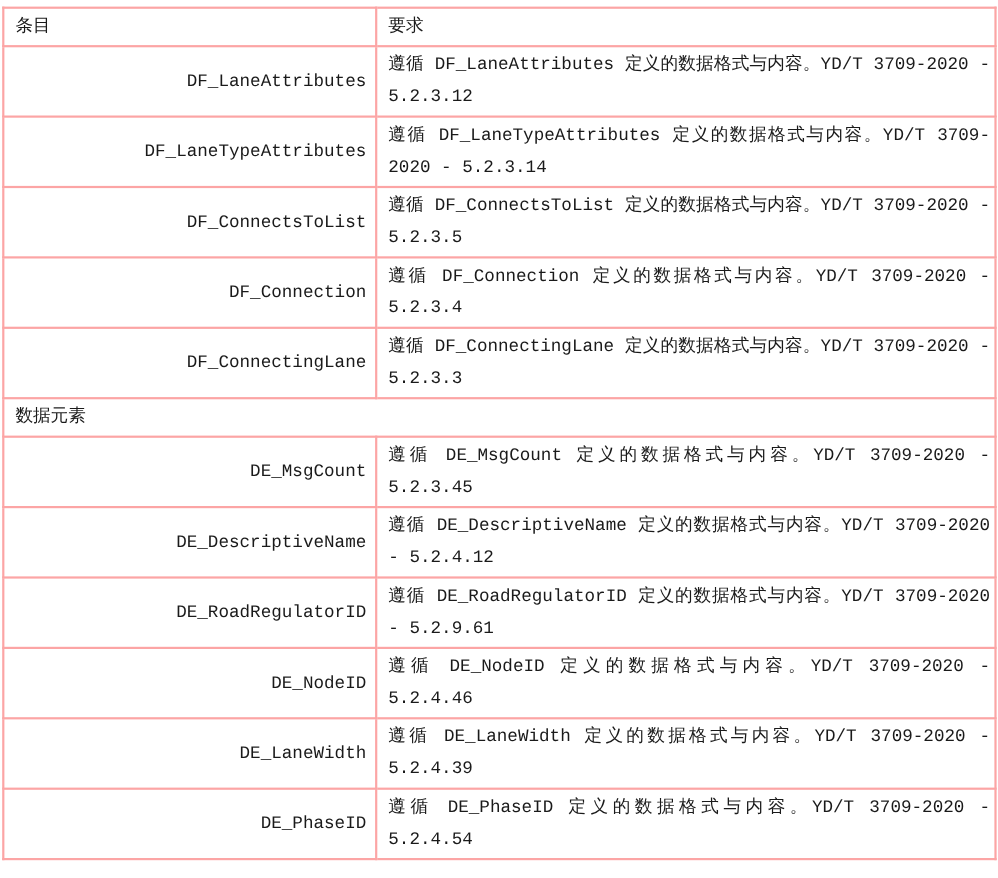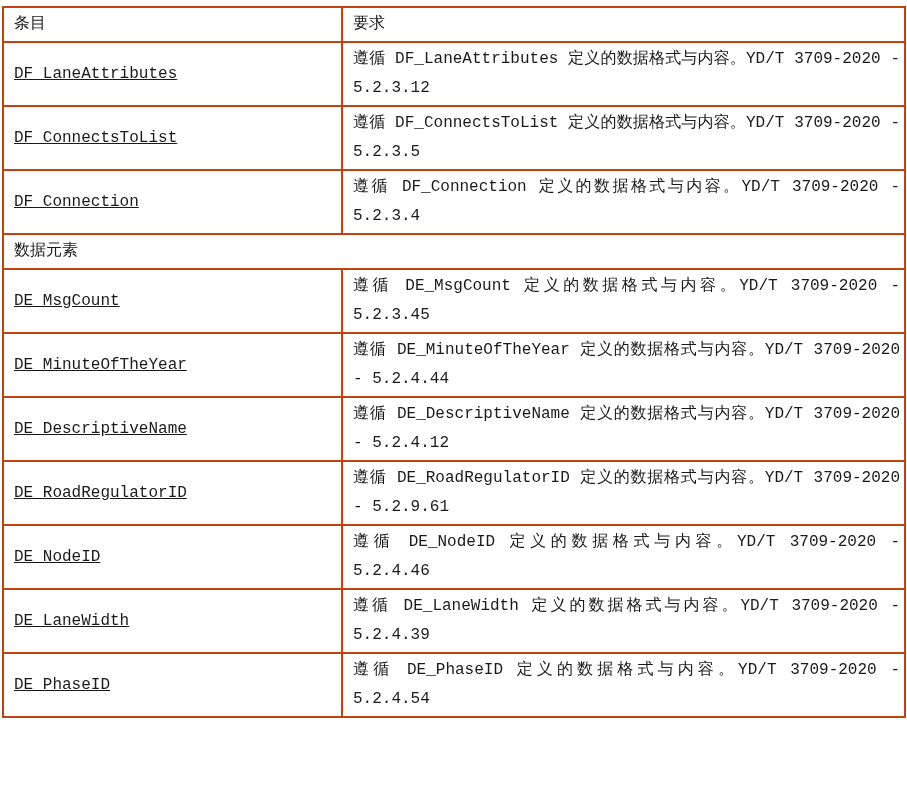--- a/index.html
+++ b/index.html
@@ -24,40 +24,39 @@
   }
   table.spec-table {
     width: 902px;
     table-layout: fixed;
     border-collapse: collapse;
     background: #ffffff;
   }
   .spec-table col.col-item { width: 339px; }
   .spec-table col.col-req  { width: 563px; }
   .spec-table th, .spec-table td {
-    border: 2px solid #c2410c;
+    border: 2px solid #fca5a5;
     font-size: 16px;
     line-height: 29px;
     font-weight: normal;
     box-sizing: border-box;
     overflow: hidden;
   }
   .spec-table thead th {
     height: 30px;
     text-align: left;
     vertical-align: top;
     padding: 2px 10px 2px 10px;
   }
   .spec-table tbody tr { height: 58px; }
   .spec-table tbody tr.row-section { height: 30px; }
   .spec-table td.item-cell {
     vertical-align: middle;
-    text-align: left;
+    text-align: right;
     padding: 2px 8px 2px 10px;
-    text-decoration: underline;
   }
   .spec-table td.requirement-cell {
     vertical-align: middle;
     text-align: justify;
     text-justify: inter-character;
     padding: 2px 4px 2px 10px;
   }
   .spec-table td.section-cell {
     vertical-align: middle;
     text-align: left;
@@ -79,37 +78,41 @@
         <th>条目</th>
         <th>要求</th>
       </tr>
     </thead>
     <tbody>
       <tr>
         <td class="item-cell">DF_LaneAttributes</td>
         <td class="requirement-cell">遵循 DF_LaneAttributes 定义的数据格式与内容。YD/T 3709-2020 - 5.2.3.12</td>
       </tr>
       <tr>
+        <td class="item-cell">DF_LaneTypeAttributes</td>
+        <td class="requirement-cell">遵循 DF_LaneTypeAttributes 定义的数据格式与内容。YD/T 3709-2020 - 5.2.3.14</td>
+      </tr>
+      <tr>
         <td class="item-cell">DF_ConnectsToList</td>
         <td class="requirement-cell">遵循 DF_ConnectsToList 定义的数据格式与内容。YD/T 3709-2020 - 5.2.3.5</td>
       </tr>
       <tr>
         <td class="item-cell">DF_Connection</td>
         <td class="requirement-cell">遵循 DF_Connection 定义的数据格式与内容。YD/T 3709-2020 - 5.2.3.4</td>
       </tr>
+      <tr>
+        <td class="item-cell">DF_ConnectingLane</td>
+        <td class="requirement-cell">遵循 DF_ConnectingLane 定义的数据格式与内容。YD/T 3709-2020 - 5.2.3.3</td>
+      </tr>
       <tr class="row-section">
         <td class="section-cell" colspan="2">数据元素</td>
       </tr>
       <tr>
         <td class="item-cell">DE_MsgCount</td>
         <td class="requirement-cell">遵循 DE_MsgCount 定义的数据格式与内容。YD/T 3709-2020 - 5.2.3.45</td>
-      </tr>
-      <tr>
-        <td class="item-cell">DE_MinuteOfTheYear</td>
-        <td class="requirement-cell">遵循 DE_MinuteOfTheYear 定义的数据格式与内容。YD/T 3709-2020 - 5.2.4.44</td>
       </tr>
       <tr>
         <td class="item-cell">DE_DescriptiveName</td>
         <td class="requirement-cell">遵循 DE_DescriptiveName 定义的数据格式与内容。YD/T 3709-2020 - 5.2.4.12</td>
       </tr>
       <tr>
         <td class="item-cell">DE_RoadRegulatorID</td>
         <td class="requirement-cell">遵循 DE_RoadRegulatorID 定义的数据格式与内容。YD/T 3709-2020 - 5.2.9.61</td>
       </tr>
       <tr>

